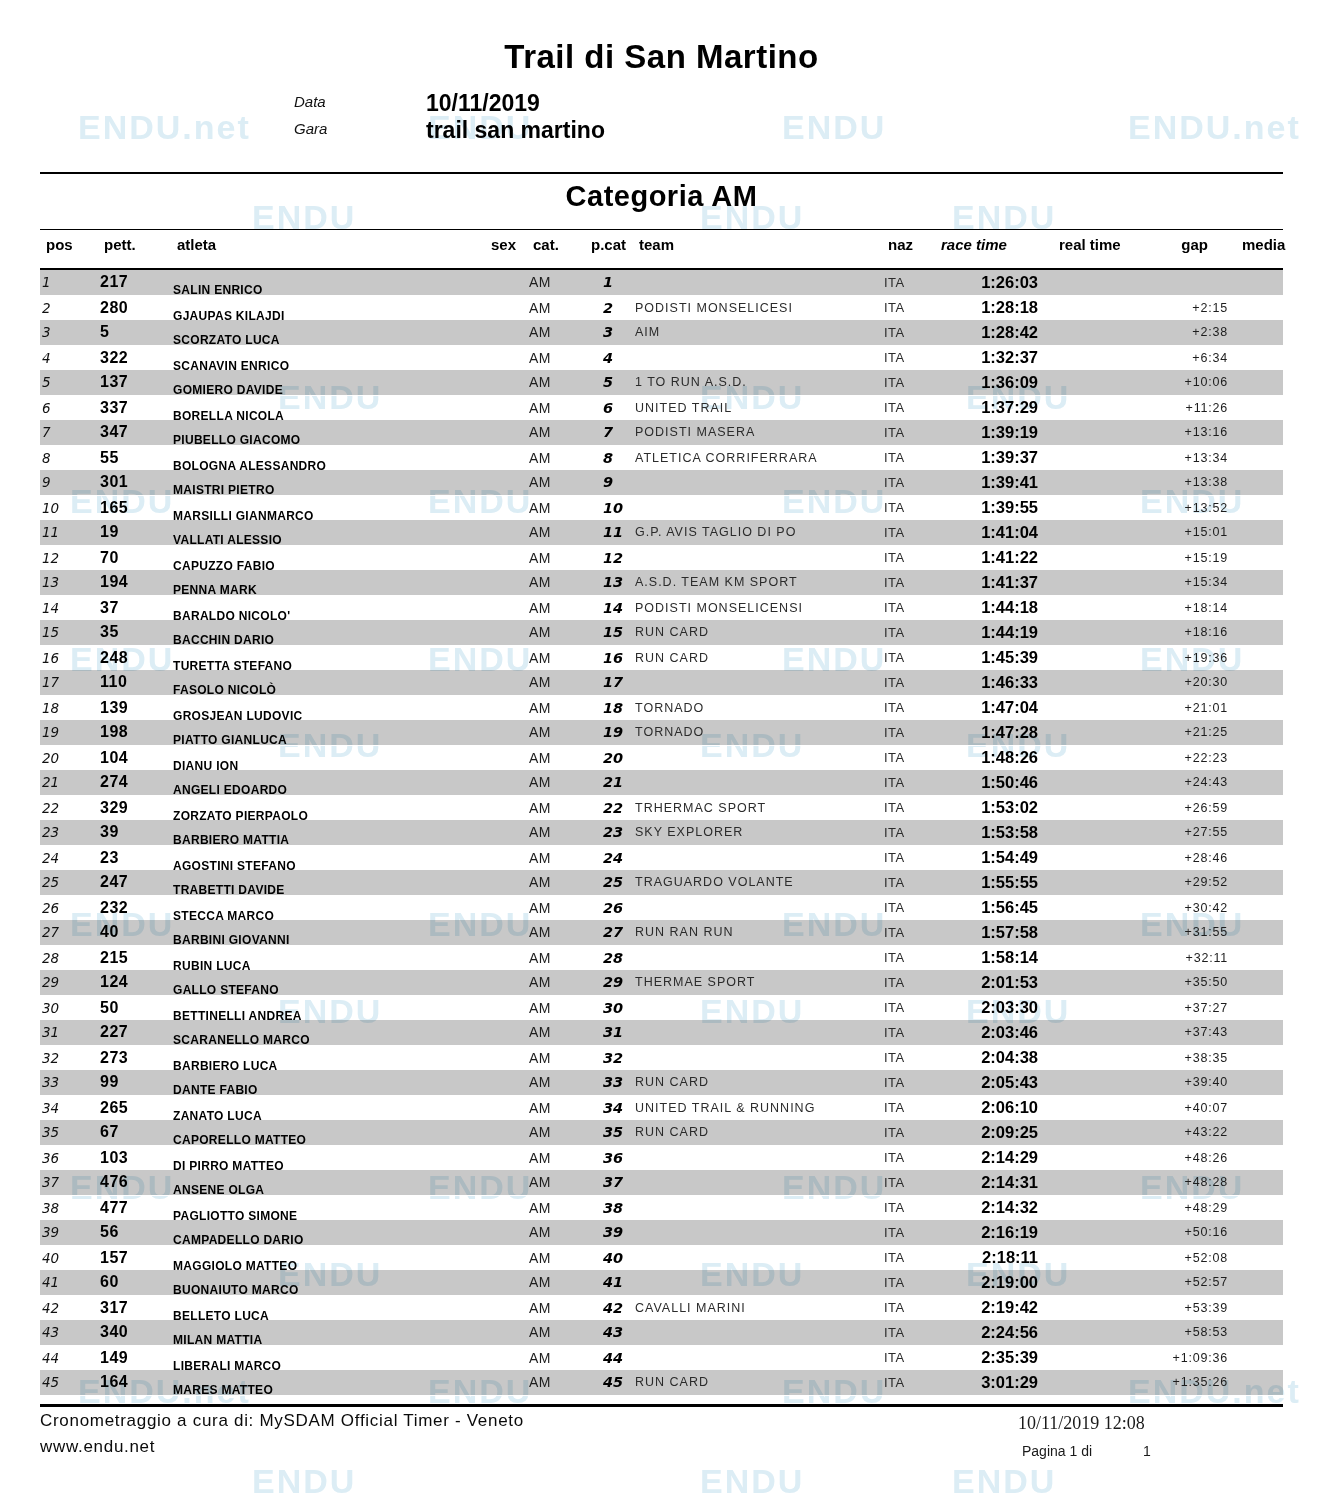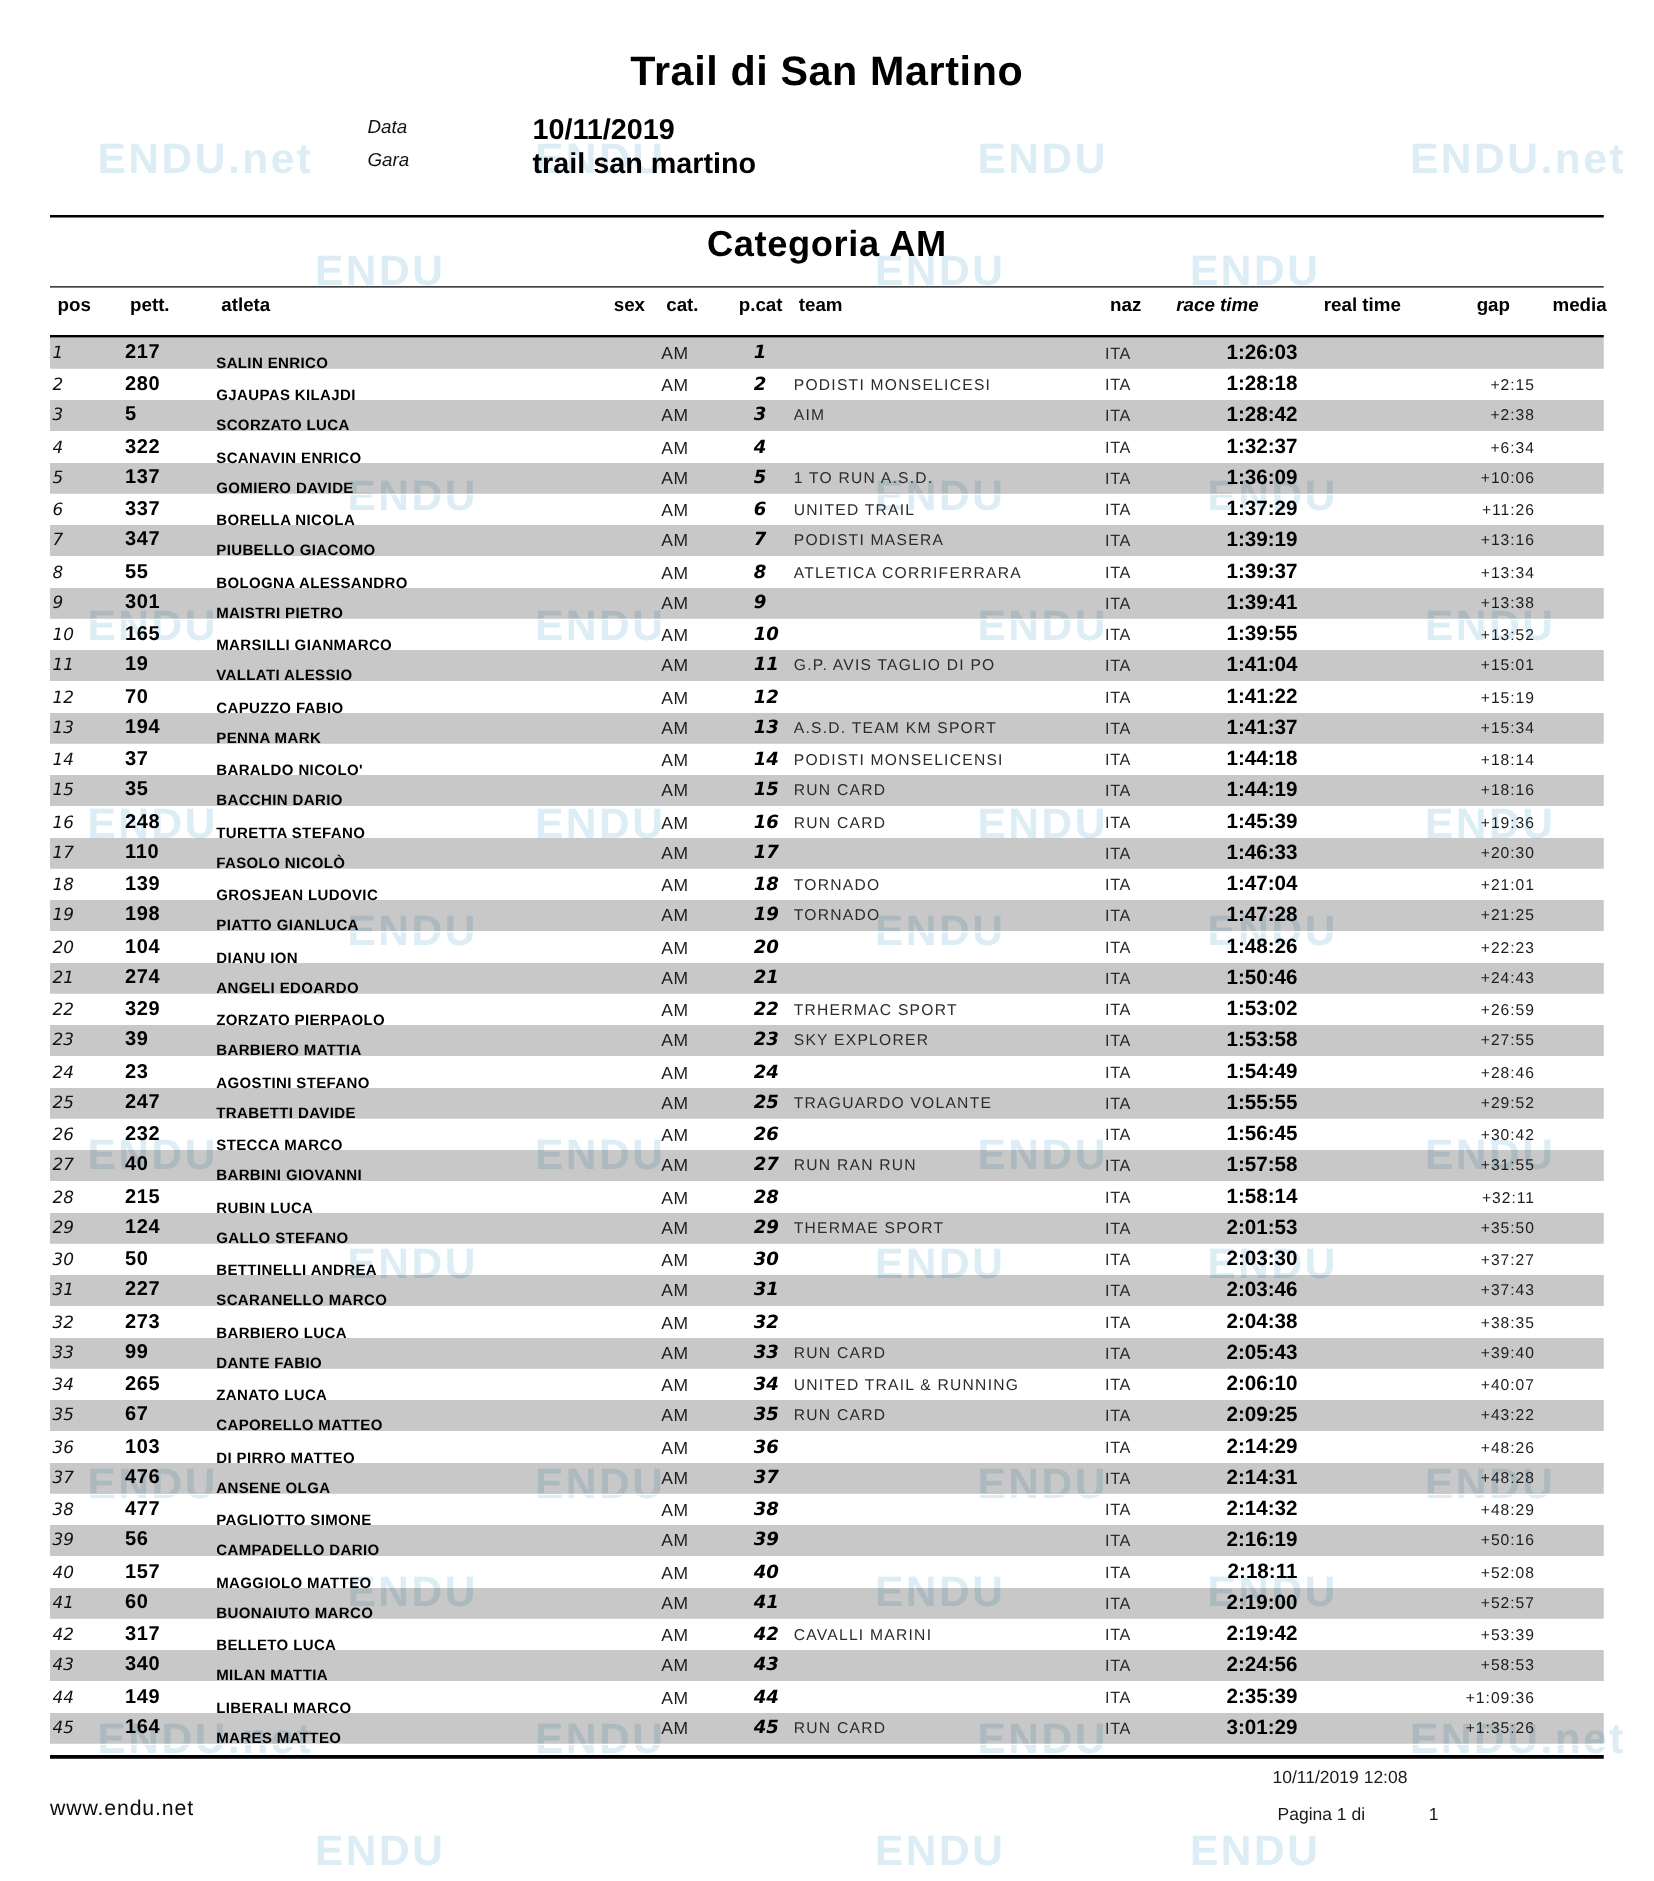--- a/index.html
+++ b/index.html
@@ -51,21 +51,21 @@
   .cell.c2{font-weight:bold;font-size:12px;letter-spacing:.3px;margin-top:16px;}
   .cell.c4{font-size:14px;color:#1d1d1d;letter-spacing:.5px;}
   .cell.c5{font-family:"DejaVu Sans",sans-serif;font-weight:bold;font-style:italic;font-size:14.5px;}
   .cell.c6{font-size:12.5px;color:#2b2b2b;letter-spacing:1px;}
   .cell.c7{font-size:13px;color:#2b2b2b;letter-spacing:.5px;}
   .cell.c8{font-weight:bold;font-size:16.5px;text-align:right;padding-right:10px;}
   .cell.c10{font-size:12.5px;color:#1d1d1d;letter-spacing:.8px;padding-right:4px;}
   
   .foot-credit{position:absolute;left:40px;top:1411px;font-size:17px;letter-spacing:.7px;color:#0a0a0a;}
   .foot-site{position:absolute;left:40px;top:1437px;font-size:17px;letter-spacing:.7px;color:#0a0a0a;}
-  .foot-datetime{position:absolute;left:1018px;top:1413px;font-size:14px;color:#1a1a1a;}
+  .foot-datetime{position:absolute;left:1018px;top:1413px;font-size:18px;color:#1a1a1a;font-family:Liberation Serif, serif;}
   .foot-page{position:absolute;left:1022px;top:1443px;font-size:14px;color:#1a1a1a;}
   .foot-pagenum{position:absolute;left:1143px;top:1443px;font-size:14px;color:#1a1a1a;}
 </style>
 </head>
 <body>
 
 <div class="page">
 
   <div class="wm-layer">
       <span class="wm" style="left: 78px; top: 108px; color: rgb(220, 237, 245);">ENDU.net</span>
@@ -771,18 +771,19 @@
           <div class="cell c6">RUN CARD</div>
           <div class="cell c7">ITA</div>
           <div class="cell c8">3:01:29</div>
           <div class="cell c9"></div>
           <div class="cell c10">+1:35:26</div>
           <div class="cell c11"></div>
         </div>
       </div>
 
     <div class="rule" style="top:1404px;height:3px"></div>
+    <div class="foot-credit">Cronometraggio a cura di: MySDAM Official Timer - Veneto</div>
     <div class="foot-site">www.endu.net</div>
     <div class="foot-datetime">10/11/2019 12:08</div>
     <div class="foot-page">Pagina 1 di</div>
     <div class="foot-pagenum">1</div>
   </div>
 </div>
 
 </body></html>

